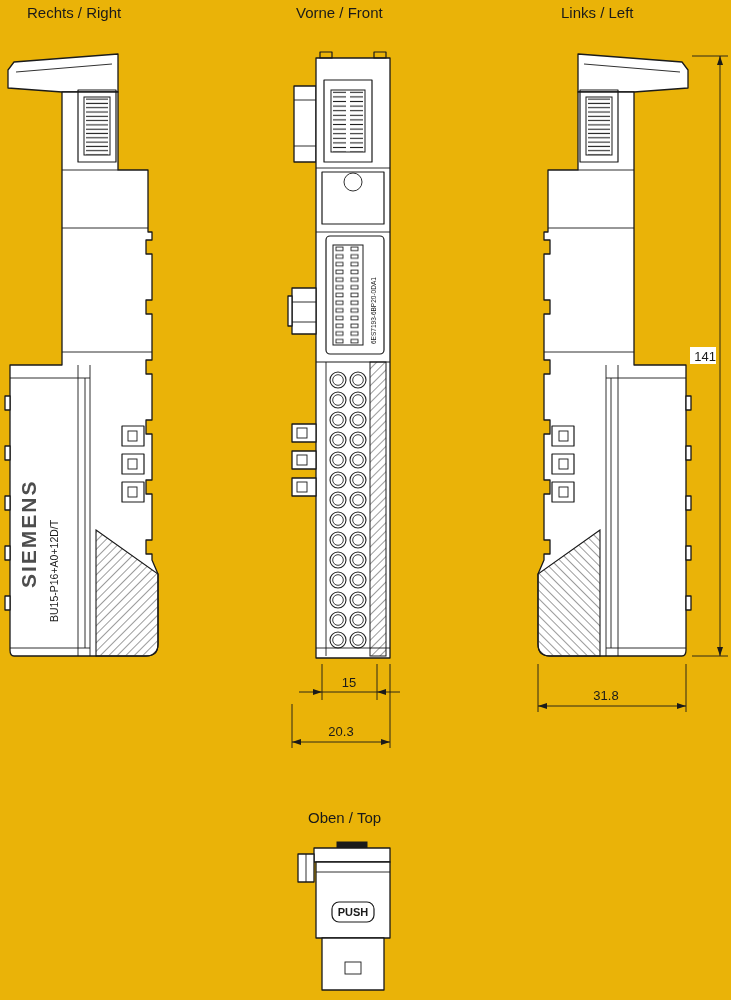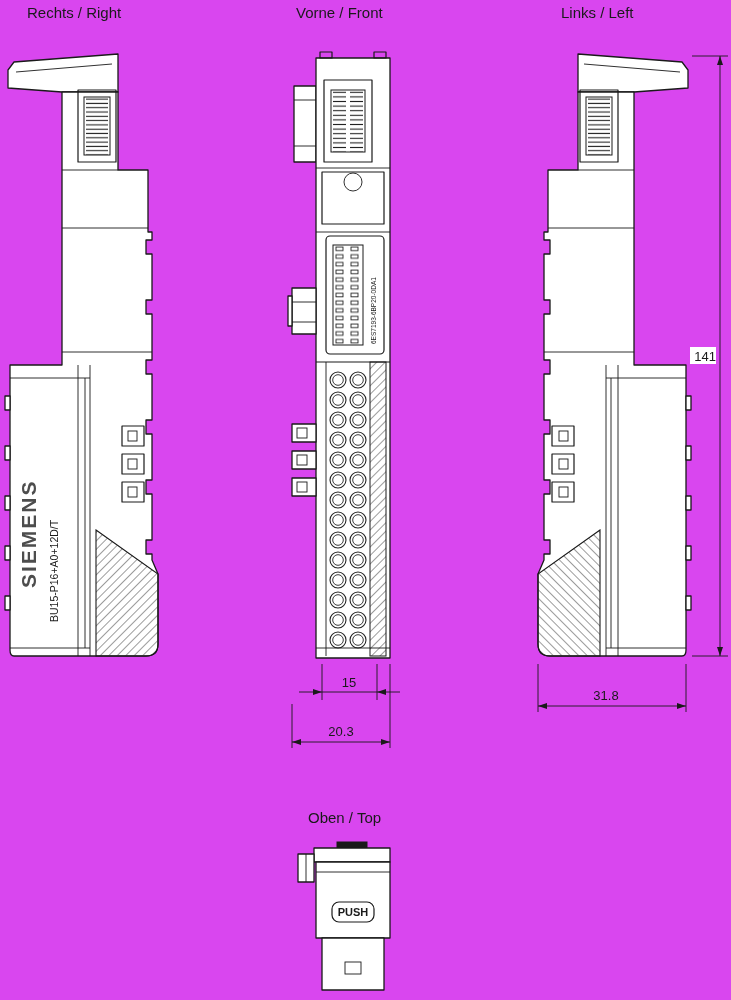--- a/index.html
+++ b/index.html
@@ -1,16 +1,16 @@
 <!DOCTYPE html>
 <html><head>
 <meta charset="utf-8">
 <style>
   html,body{margin:0;padding:0;background:#ffffff;}
-  .stage{width:731px;height:1000px;position:relative;background:#d946ef;}
+  .stage{width:731px;height:1000px;position:relative;background:#eab308;}
   svg{display:block;}
   .ln{stroke:#1a1a1a;fill:none;stroke-width:1.2;stroke-linejoin:round;}
   .fw{fill:#ffffff;stroke:#1a1a1a;stroke-width:1.3;stroke-linejoin:round;}
   .thin{stroke:#1a1a1a;stroke-width:0.9;fill:none;}
   .dim{stroke:#1a1a1a;stroke-width:0.9;fill:none;}
   .arr{fill:#1a1a1a;stroke:none;}
   .dark{fill:#1a1a1a;stroke:#1a1a1a;}
   text{font-family:"Liberation Sans","DejaVu Sans",sans-serif;fill:#1a1a1a;}
   .vlabel{font-size:15px;}
   .dimtext{font-size:13px;}

